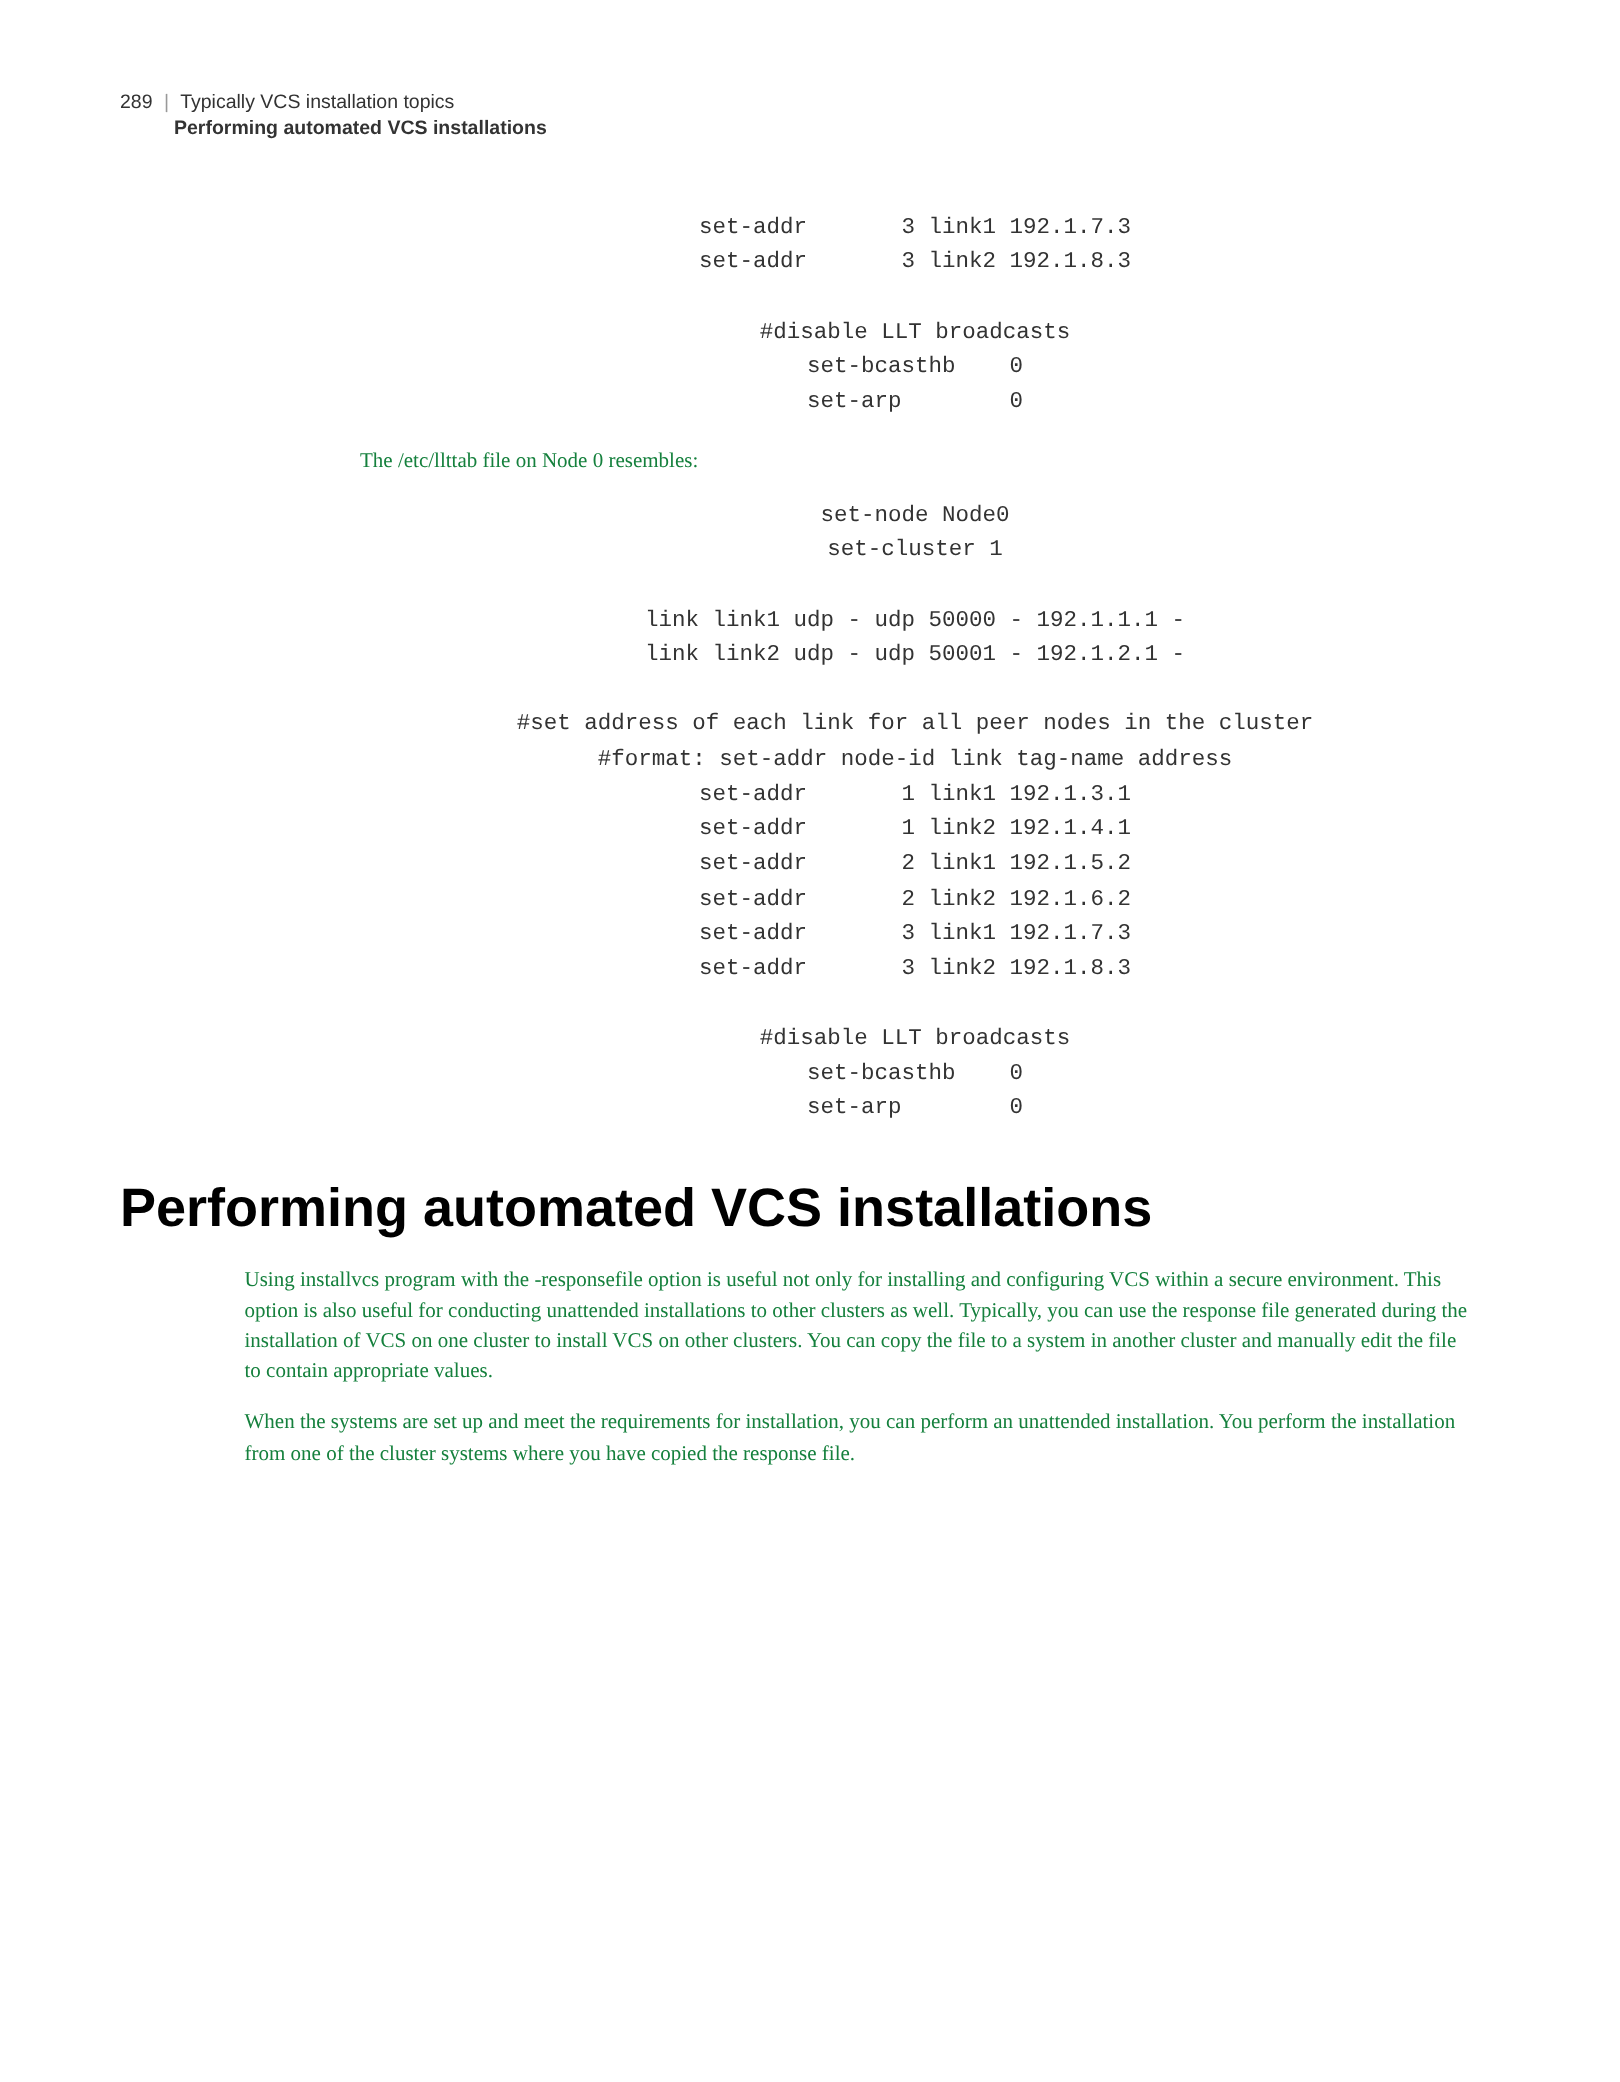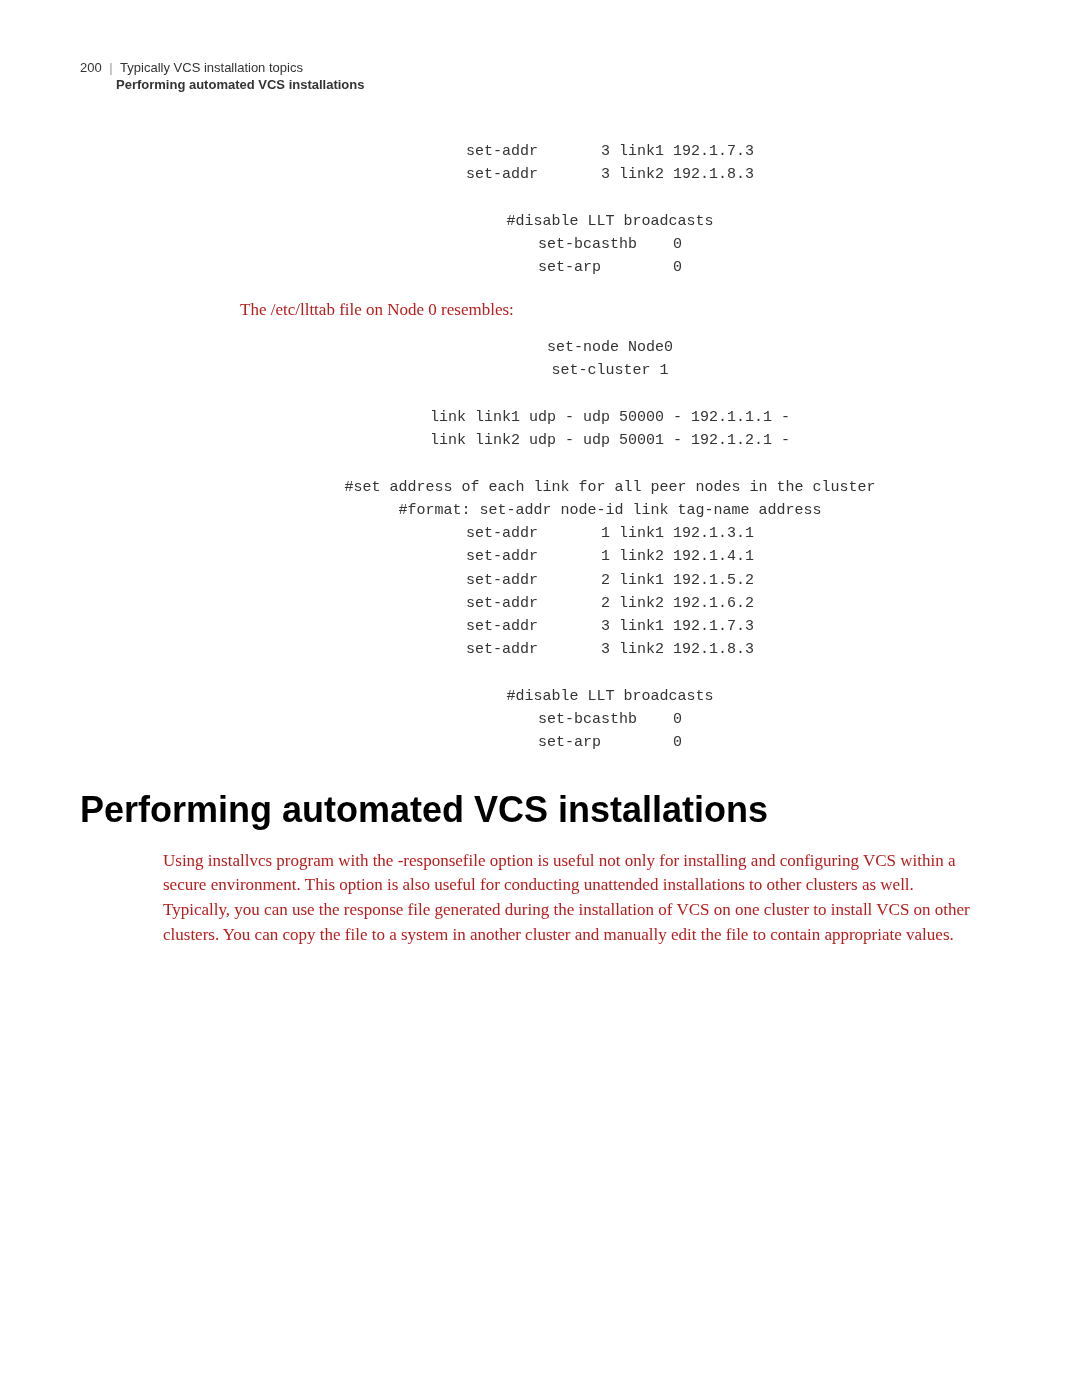--- a/index.html
+++ b/index.html
@@ -44,42 +44,42 @@
     font-family: 'Courier New', Courier, monospace;
     font-size: 15px;
     white-space: pre;
     line-height: 1.55;
     color: #333;
     margin: 10px 0 18px 0;
     text-align: center;
   }
   .body-text {
     font-family: Georgia, 'Times New Roman', serif;
-    font-size: 17px;
+    font-size: 14px;
     line-height: 1.45;
     margin: 10px 0 14px 0;
-    color: #b91c1c;
+    color: #15803d;
   }
   .h1 {
     font-family: Arial, Helvetica, sans-serif;
     font-size: 36px;
     font-weight: bold;
     margin: 34px 0 18px 0;
     color: #000;
   }
   .section-body {
     margin-left: 83px;
   }
 </style>
 </head>
 <body>
 
 <div class="page">
   <div class="header-line">
-    <span class="header-page">200</span>
+    <span class="header-page">289</span>
     <span class="header-sep">|</span>
     <span class="header-title">Typically VCS installation topics</span>
   </div>
   <div class="header-subtitle">Performing automated VCS installations</div>
 
   <div class="content-block">
     <div class="code">set-addr       3 link1 192.1.7.3
 set-addr       3 link2 192.1.8.3
 
 #disable LLT broadcasts
@@ -103,14 +103,15 @@
 
 #disable LLT broadcasts
 set-bcasthb    0
 set-arp        0</div>
   </div>
 
   <div class="h1">Performing automated VCS installations</div>
 
   <div class="section-body">
     <div class="body-text">Using installvcs program with the -responsefile option is useful not only for installing and configuring VCS within a secure environment. This option is also useful for conducting unattended installations to other clusters as well. Typically, you can use the response file generated during the installation of VCS on one cluster to install VCS on other clusters. You can copy the file to a system in another cluster and manually edit the file to contain appropriate values.</div>
+    <div class="body-text">When the systems are set up and meet the requirements for installation, you can perform an unattended installation. You perform the installation from one of the cluster systems where you have copied the response file.</div>
   </div>
 </div>
 
 </body></html>

